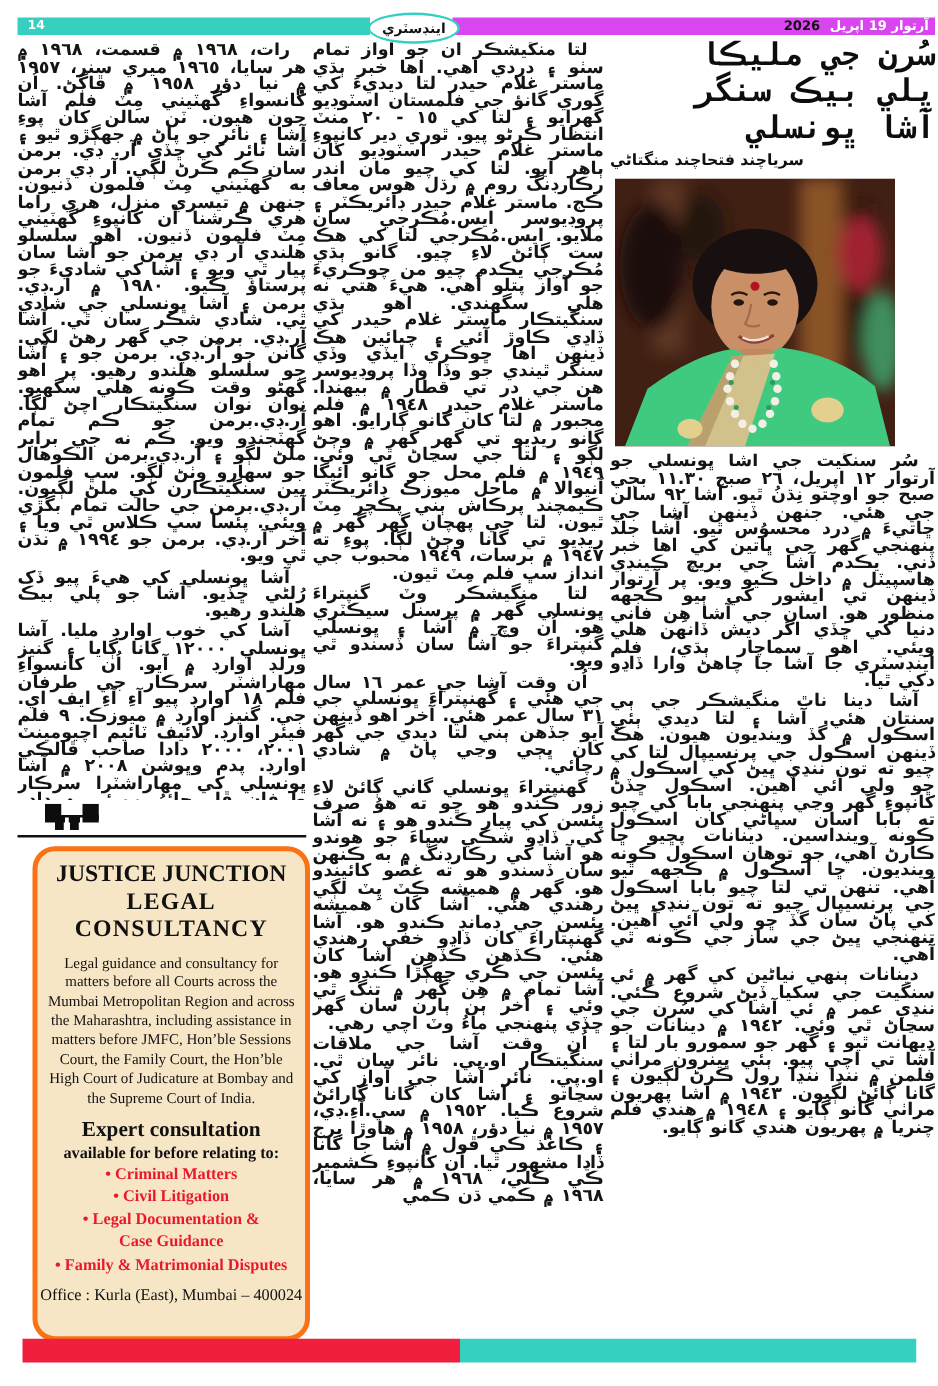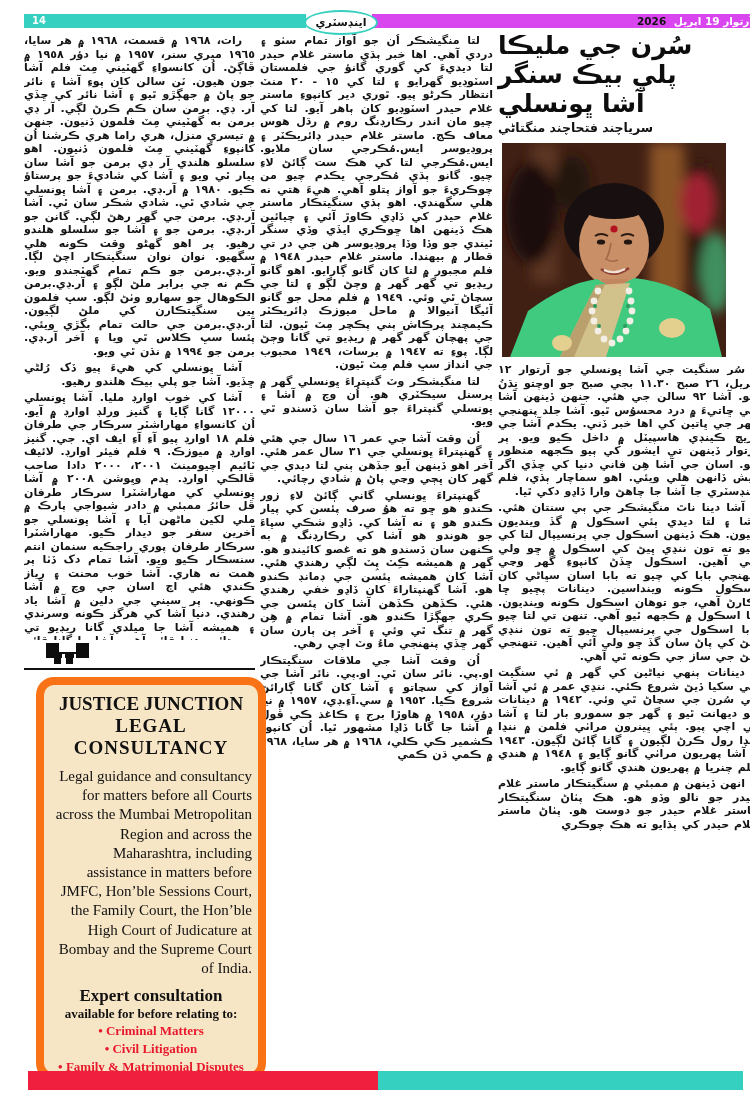--- a/index.html
+++ b/index.html
@@ -1,59 +1,59 @@
 <!DOCTYPE html>
 <html><head>
 <meta charset="utf-8">
 <style>
   html,body{margin:0;padding:0;}
   body{width:750px;height:1109px;background:#ffffff;position:relative;overflow:hidden;
        font-family:"DejaVu Sans",sans-serif;}
-  .abs{position:absolute;margin-left:10px;}
+  .abs{position:absolute;}
 
   
   .bar{height:14px;top:14px;}
   .bar-teal{left:14px;width:282px;background:#35d0bf;color:#fff;font-size:10px;font-weight:bold;
             line-height:14px;padding-left:8px;box-sizing:border-box;}
   .bar-red{left:362px;width:386px;background:#d946ef;color:#fff;font-size:10.5px;font-weight:bold;
            line-height:14px;direction:rtl;text-align:right;padding-right:5px;box-sizing:border-box;}
   .bar-red .year{color:#111;font-weight:bold;padding-right:4px;}
   .masthead{left:294px;top:10px;width:70px;height:21px;background:#fff;border:2.5px solid #35d0bf;
             border-radius:50%;z-index:3;text-align:center;line-height:21px;font-size:11px;
             font-weight:bold;color:#111;direction:rtl;}
 
   
   .col{direction:rtl;text-align:justify;color:#141414;font-weight:bold;overflow:hidden;}
-  .col p{margin:0 0 3px 0;font-size:11px;line-height:13.5px;text-indent:13px;word-spacing:1px;}
+  .col p{margin:0 0 3px 0;font-size:14px;line-height:13.5px;text-indent:13px;word-spacing:1px;}
   .col-left {left:14px; top:34px;width:231px;height:606px;}
   .col-mid  {left:250px;top:34px;width:233px;height:1028px;}
   .col-right{left:488px;top:363px;width:260px;height:700px;}
 
   
-  .headline{left:488px;top:31px;width:260px;text-align:left;direction:rtl;color:#0d0d0d;}
+  .headline{left:488px;top:31px;width:260px;text-align:right;direction:rtl;color:#0d0d0d;font-family:Liberation Mono, monospace;}
   .headline div{font-weight:bold;font-size:25px;line-height:29px;letter-spacing:0;}
   .byline{left:488px;top:120px;width:260px;text-align:left;direction:rtl;
           font-size:12.5px;font-weight:bold;color:#111;}
 
   
   .photo{left:492px;top:143px;width:224px;height:214px;overflow:hidden;background:#3a1c14;}
 
   
   .endmark{left:36px;top:643px;}
   .rule{left:14px;top:668px;width:231px;height:2px;background:#111;}
 
   
-  .ad{left:26px;top:677px;width:210px;height:380px;background:#f7e6c6;border:8px solid #f97316;
+  .ad{left:26px;top:677px;width:210px;height:380px;background:#f7e6c6;border:4px solid #f97316;
       border-radius:18px;text-align:center;color:#111;font-family:"Liberation Serif",serif;
       padding:4px 2px;box-sizing:content-box;overflow:hidden;}
   .ad .t1{font-size:19px;font-weight:bold;margin-top:4px;}
   .ad .t2{font-size:19px;font-weight:bold;letter-spacing:1px;}
   .ad .g1{font-size:14px;font-weight:bold;margin-top:9px;}
   .ad .g2{font-size:14px;font-weight:bold;}
-  .ad .body{font-size:15px;line-height:1.28;margin:8px 4px 0 4px;text-align:right;}
+  .ad .body{font-size:12px;line-height:1.28;margin:8px 4px 0 4px;}
   .ad .e1{font-size:17px;font-weight:bold;margin-top:8px;}
   .ad .e2{font-size:13px;font-weight:bold;}
   .ad .bullets div{color:#e8192c;font-size:13px;font-weight:bold;line-height:1.4;white-space:pre-line;}
   .ad .office{font-size:13px;margin-top:7px;}
 
   
   .bbar{top:1071px;height:19px;}
   .bbar-red {left:18px; width:350px;background:#ef1f3d;}
   .bbar-teal{left:368px;width:365px;background:#35d0bf;}
 </style>
@@ -135,21 +135,20 @@
         <circle cx="126" cy="163" r="2"></circle>
         <circle cx="123" cy="183" r="2"></circle>
       </g>
   </svg>
 </div>
 
 <div class="abs col col-right">
     <p>سُر سنگيت جي آشا ڀونسلي جو آرتوار ١٢ اپريل، ٢٦ صبح ١١.٣٠ بجي صبح جو اوچتو نِڌنُ ٿيو. آشا ٩٢ سالن جي هئي. جنهن ڏينهن آشا جي ڇاتيءَ ۾ درد محسوُس ٿيو. آشا جلد پنهنجي گهر جي ڀاتين کي اها خبر ڏني. يڪدم آشا جي بريچ ڪينڊي هاسپيٽل ۾ داخل ڪيو ويو. پر آرتوار ڏينهن تي ايشور کي ٻيو ڪجهه منظور هو. اسان جي آشا هِن فاني دنيا کي ڇڏي اگر ديش ڏانهن هلي ويئي. اهو سماچار ٻڌي، فلم اينڊسٽري جا آشا جا چاهڻ وارا ڏاڍو دکي ٿيا.</p>
     <p>آشا دينا ناٿ منگيشڪر جي ٻي سنتان هئي. آشا ۽ لتا ديدي ٻئي اسڪول ۾ گڏ وينديون هيون. هڪ ڏينهن اسڪول جي پرنسيپال لتا کي چيو ته تون ننڍي ڀيڻ کي اسڪول ۾ ڇو ولي آئي آهين. اسڪول ڇڏڻ کانپوءِ گهر وڃي پنهنجي بابا کي چيو ته بابا اسان سڀاڻي کان اسڪول ڪونه وينداسين. دينانات پڇيو ڇا ڪارڻ آهي، جو توهان اسڪول ڪونه وينديون. ڇا اسڪول ۾ ڪجهه ٿيو آهي. تنهن تي لتا چيو بابا اسڪول جي پرنسيپال چيو ته تون ننڍي ڀيڻ کي پاڻ سان گڏ ڇو ولي آئي آهين. تنهنجي ڀيڻ جي ساز جي ڪونه ٿي آهي.</p>
     <p>دينانات ٻنهي نياڻين کي گهر ۾ ئي سنگيت جي سکيا ڏيڻ شروع ڪئي. ننڍي عمر ۾ ئي آشا کي سُرن جي سڃاڻ ٿي وئي. ١٩٤٢ ۾ دينانات جو ديهانت ٿيو ۽ گهر جو سمورو بار لتا ۽ آشا تي اچي پيو. ٻئي ڀينرون مراٺي فلمن ۾ ننڍا ننڍا رول ڪرڻ لڳيون ۽ گانا ڳائڻ لڳيون. ١٩٤٣ ۾ آشا پهريون مراٺي گانو ڳايو ۽ ١٩٤٨ ۾ هندي فلم چنريا ۾ پهريون هندي گانو ڳايو.</p>
-    <p>انهن ڏينهن ۾ ممبئي ۾ سنگيتڪار ماستر غلام حيدر جو نالو وڏو هو. هڪ پٺاڻ سنگيتڪار ماستر غلام حيدر جو دوست هو. پٺاڻ ماستر غلام حيدر کي ٻڌايو ته هڪ چوڪري</p>
   </div>
 
 <div class="abs col col-mid">
     <p>لتا منگيشڪر اُن جو آواز تمام سٺو ۽ دردي آهي. اها خبر ٻڌي ماستر غلام حيدر لتا ديديءَ کي گوري گانؤ جي فلمستان اسٽوڊيو گهرايو ۽ لتا کي ١٥ - ٢٠ منٽ انتظار ڪرڻو پيو. ٿوري دير کانپوءِ ماستر غلام حيدر اسٽوڊيو کان ٻاهر آيو. لتا کي چيو مان اندر رڪارڊنگ روم ۾ رڌل هوس معاف ڪج. ماستر غلام حيدر ڊائريڪٽر ۽ پروڊيوسر ايس.مُڪرجي سان ملايو. ايس.مُڪرجي لتا کي هڪ ست ڳائڻ لاءِ چيو. گانو ٻڌي مُڪرجي يڪدم چيو من چوڪريءَ جو آواز پتلو آهي. هيءَ هتي نه هلي سگهندي. اهو ٻڌي سنگيتڪار ماستر غلام حيدر کي ڏاڍي ڪاوڙ آئي ۽ چيائين هڪ ڏينهن اها ڇوڪري ايڏي وڏي سنگر ٿيندي جو وڏا وڏا پروڊيوسر هن جي در تي قطار ۾ بيهندا. ماستر غلام حيدر ١٩٤٨ ۾ فلم مجبور ۾ لتا کان گانو ڳارايو. اهو گانو ريڊيو تي گهر گهر ۾ وڄڻ لڳو ۽ لتا جي سڃاڻ ٿي وئي. ١٩٤٩ ۾ فلم محل جو گانو آئيگا آنيوالا ۾ ماحل ميوزڪ ڊائريڪٽر ڪيمچند پرڪاش ٻني پڪچر مِٽ ٿيون. لتا جي پهچان گهر گهر ۾ ريڊيو تي گانا وڄڻ لڳا. پوءِ ته ١٩٤٧ ۾ برسات، ١٩٤٩ محبوب جي انداز سڀ فلم مِٽ ٿيون.</p>
     <p>لتا منگيشڪر وٽ گنپتراءَ ڀونسلي گهر ۾ پرسنل سيڪٽري هو. اُن وچ ۾ آشا ۽ ڀونسلي گنپتراءَ جو آشا سان ڏسندو ٿي ويو.</p>
     <p>اُن وقت آشا جي عمر ١٦ سال جي هئي ۽ گهنپتراءَ ڀونسلي جي ٣١ سال عمر هئي. آخر اهو ڏينهن آيو جڏهن ٻني لتا ديدي جي گهر کان ڀڄي وڃي پاڻ ۾ شادي رچائي.</p>
     <p>گهنپتراءَ ڀونسلي گاني ڳائڻ لاءِ زور ڪندو هو ڇو ته هوُ صرف پئسن کي پيار ڪندو هو ۽ نه آشا کي. ڏاڍو شڪي سڀاءَ جو هوندو هو آشا کي رڪارڊنگ ۾ به ڪنهن سان ڏسندو هو ته غصو کائيندو هو. گهر ۾ هميشه ڪِٽ پِٽ لڳي رهندي هئي. آشا کان هميشه پئسن جي ڊمانڊ ڪندو هو. آشا گهنپتاراءَ کان ڏاڍو خفي رهندي هئي. ڪڏهن ڪڏهن آشا کان پئسن جي ڪري جهڳڙا ڪندو هو. آشا تمام ۾ هِن گهر ۾ تنگ ٿي وئي ۽ آخر ٻن ٻارن سان گهر ڇڏي پنهنجي ماءُ وٽ اچي رهي.</p>
     <p>اُن وقت آشا جي ملاقات سنگيتڪار او.پي. نائر سان ٿي. او.پي. نائر آشا جي آواز کي سڃاتو ۽ آشا کان گانا ڳارائڻ شروع ڪيا. ١٩٥٢ ۾ سي.آءِ.ڊي، ١٩٥٧ ۾ نيا دؤر، ١٩٥٨ ۾ هاوڙا برج ۽ ڪاغذ ڪي ڦول ۾ آشا جا گانا ڏاڍا مشهور ٿيا. اُن کانپوءِ ڪشمير ڪي ڪلي، ١٩٦٨ ۾ هر سايا، ١٩٦٨ ۾ ڪمي ڌن ڪمي</p>
   </div>
 
@@ -174,22 +173,22 @@
 
 <div class="abs ad">
   <div class="t1">JUSTICE JUNCTION</div>
   <div class="t2">LEGAL  CONSULTANCY</div>
   <div class="body">Legal guidance and consultancy for matters before all Courts across the Mumbai Metropolitan Region and across the Maharashtra, including assistance in matters before JMFC, Hon’ble Sessions Court, the Family Court, the Hon’ble High Court of Judicature at Bombay and the Supreme Court of India.</div>
   <div class="e1">Expert consultation</div>
   <div class="e2">available for before relating to:</div>
   <div class="bullets">
       <div>• Criminal Matters</div>
       <div>• Civil Litigation</div>
-      <div>• Family &amp; Matrimonial Disputes</div>
       <div>• Legal Documentation &amp;
 Case Guidance</div>
+      <div>• Family &amp; Matrimonial Disputes</div>
     </div>
   <div class="office">Office : Kurla (East), Mumbai – 400024</div>
 
 </div>
 
 <div class="abs bbar bbar-red"></div>
 <div class="abs bbar bbar-teal"></div>
 
 </body></html>

